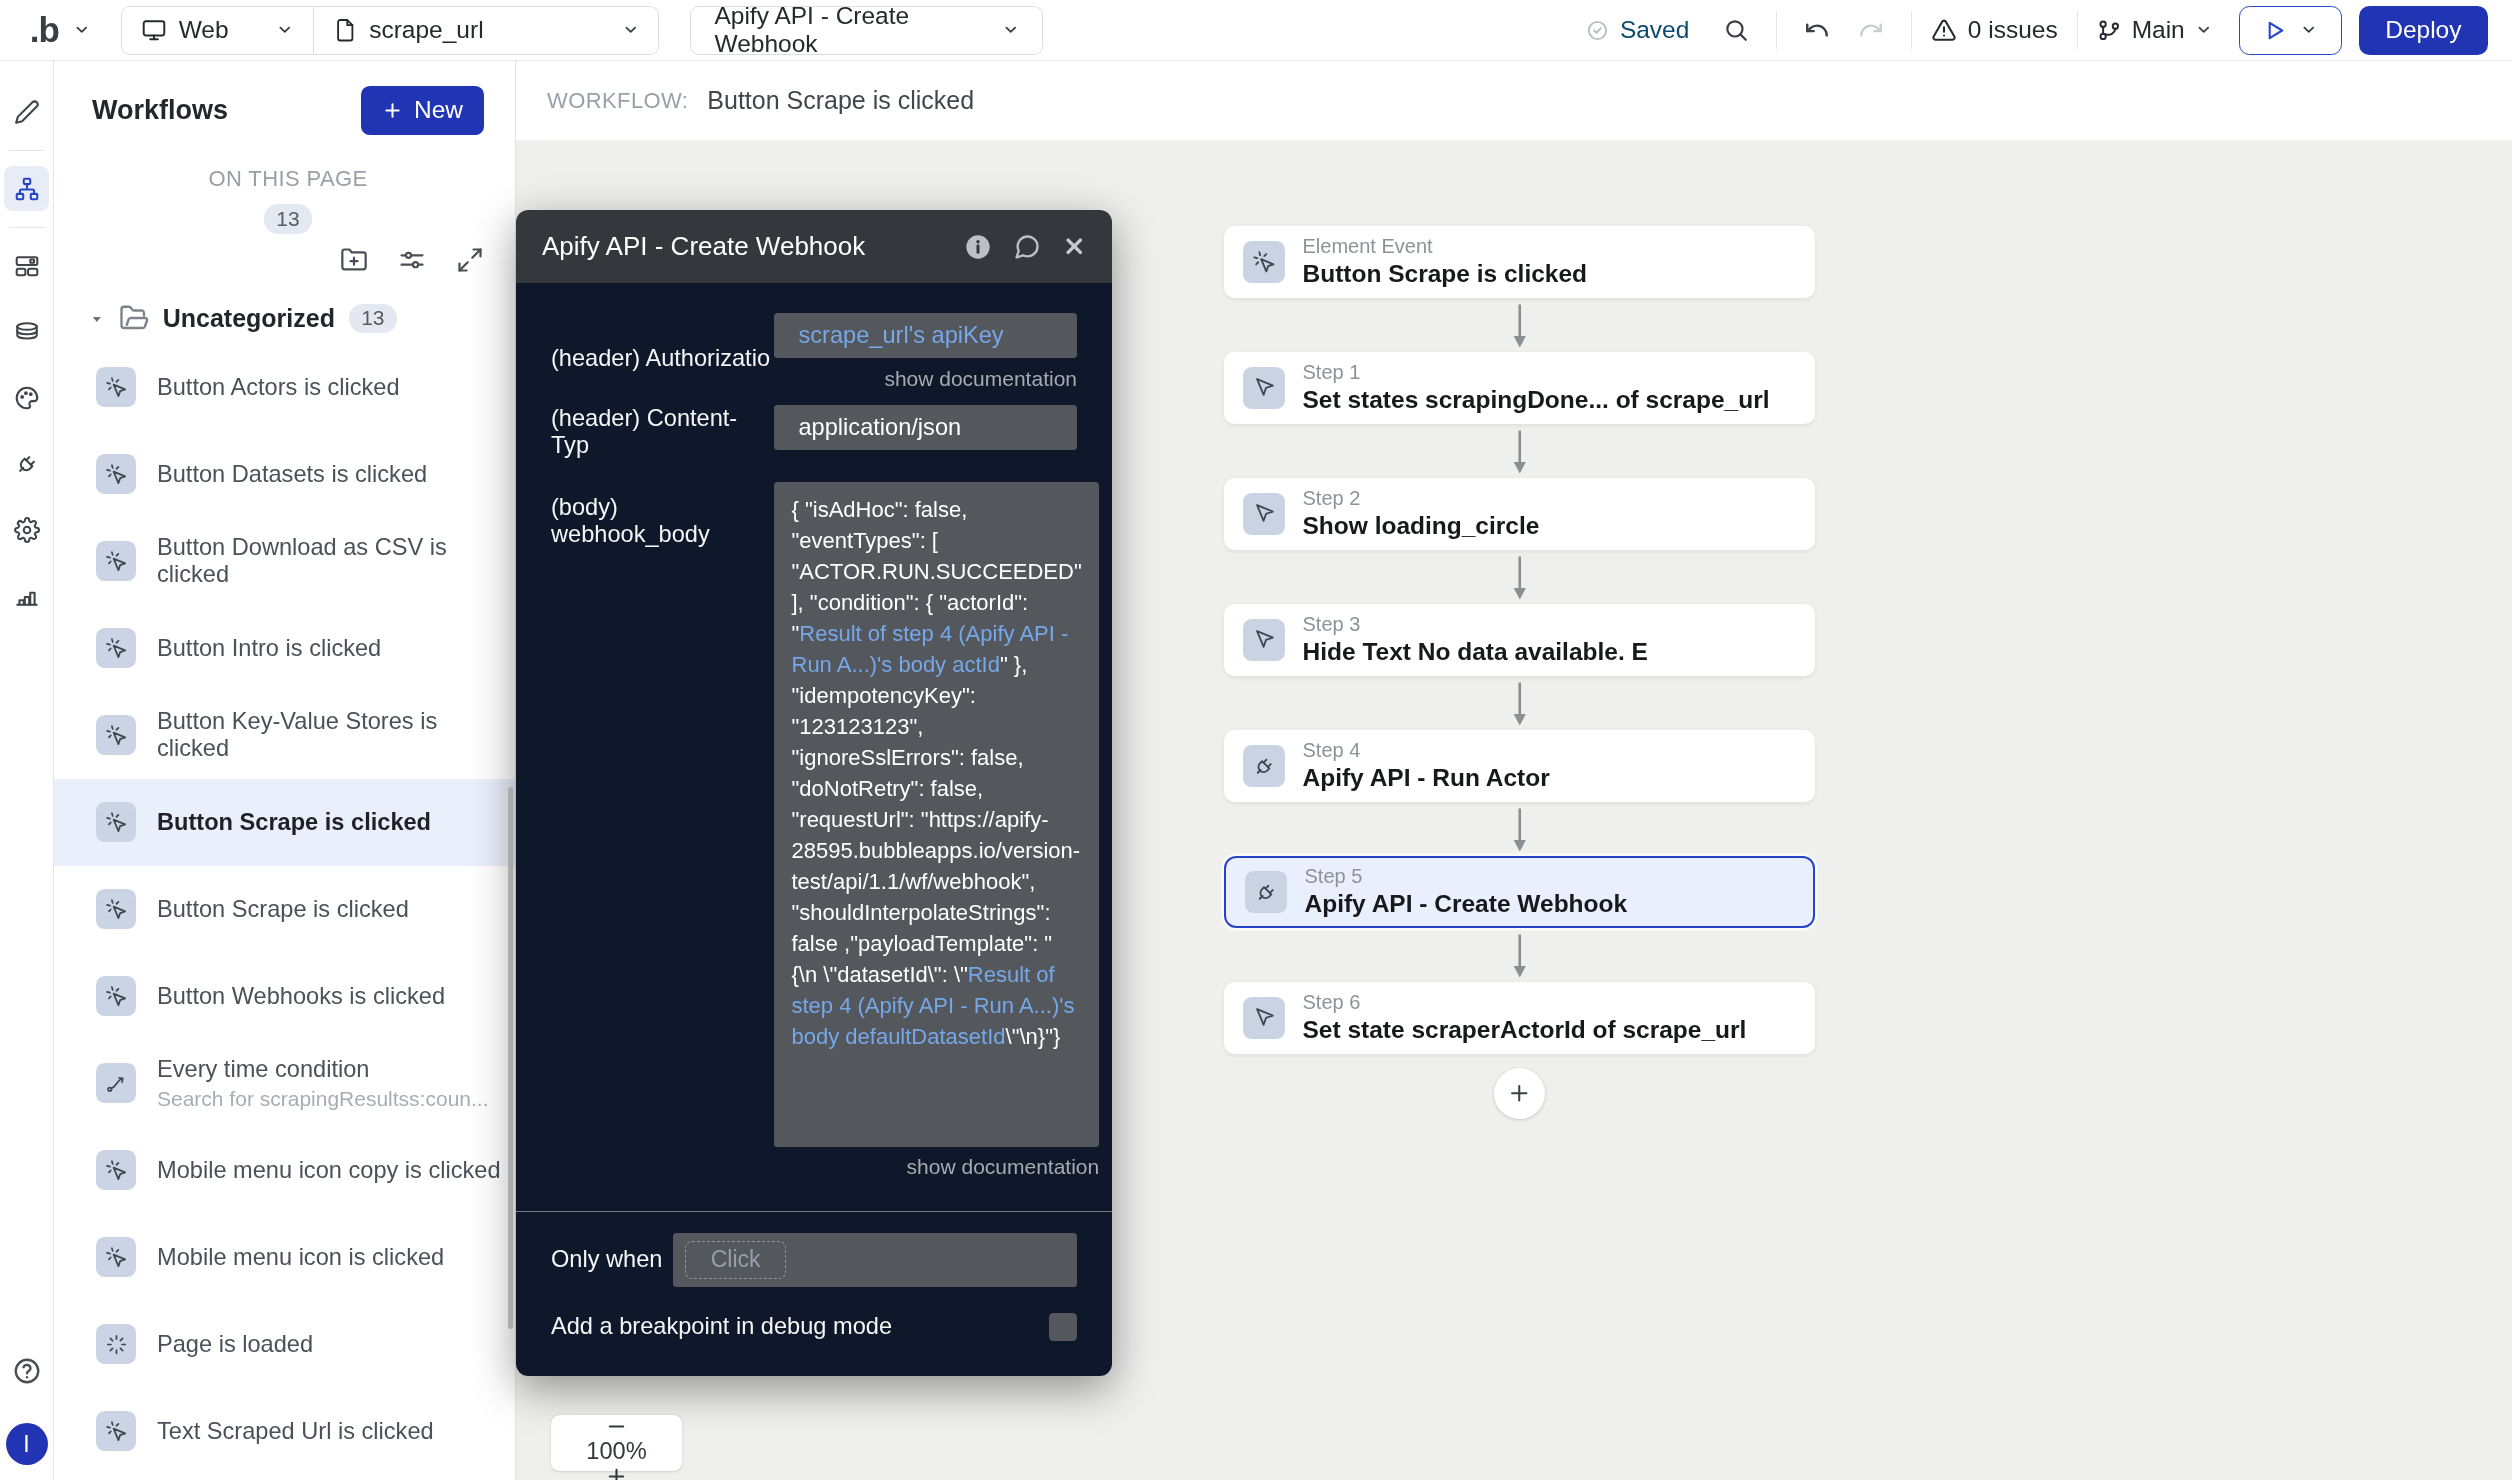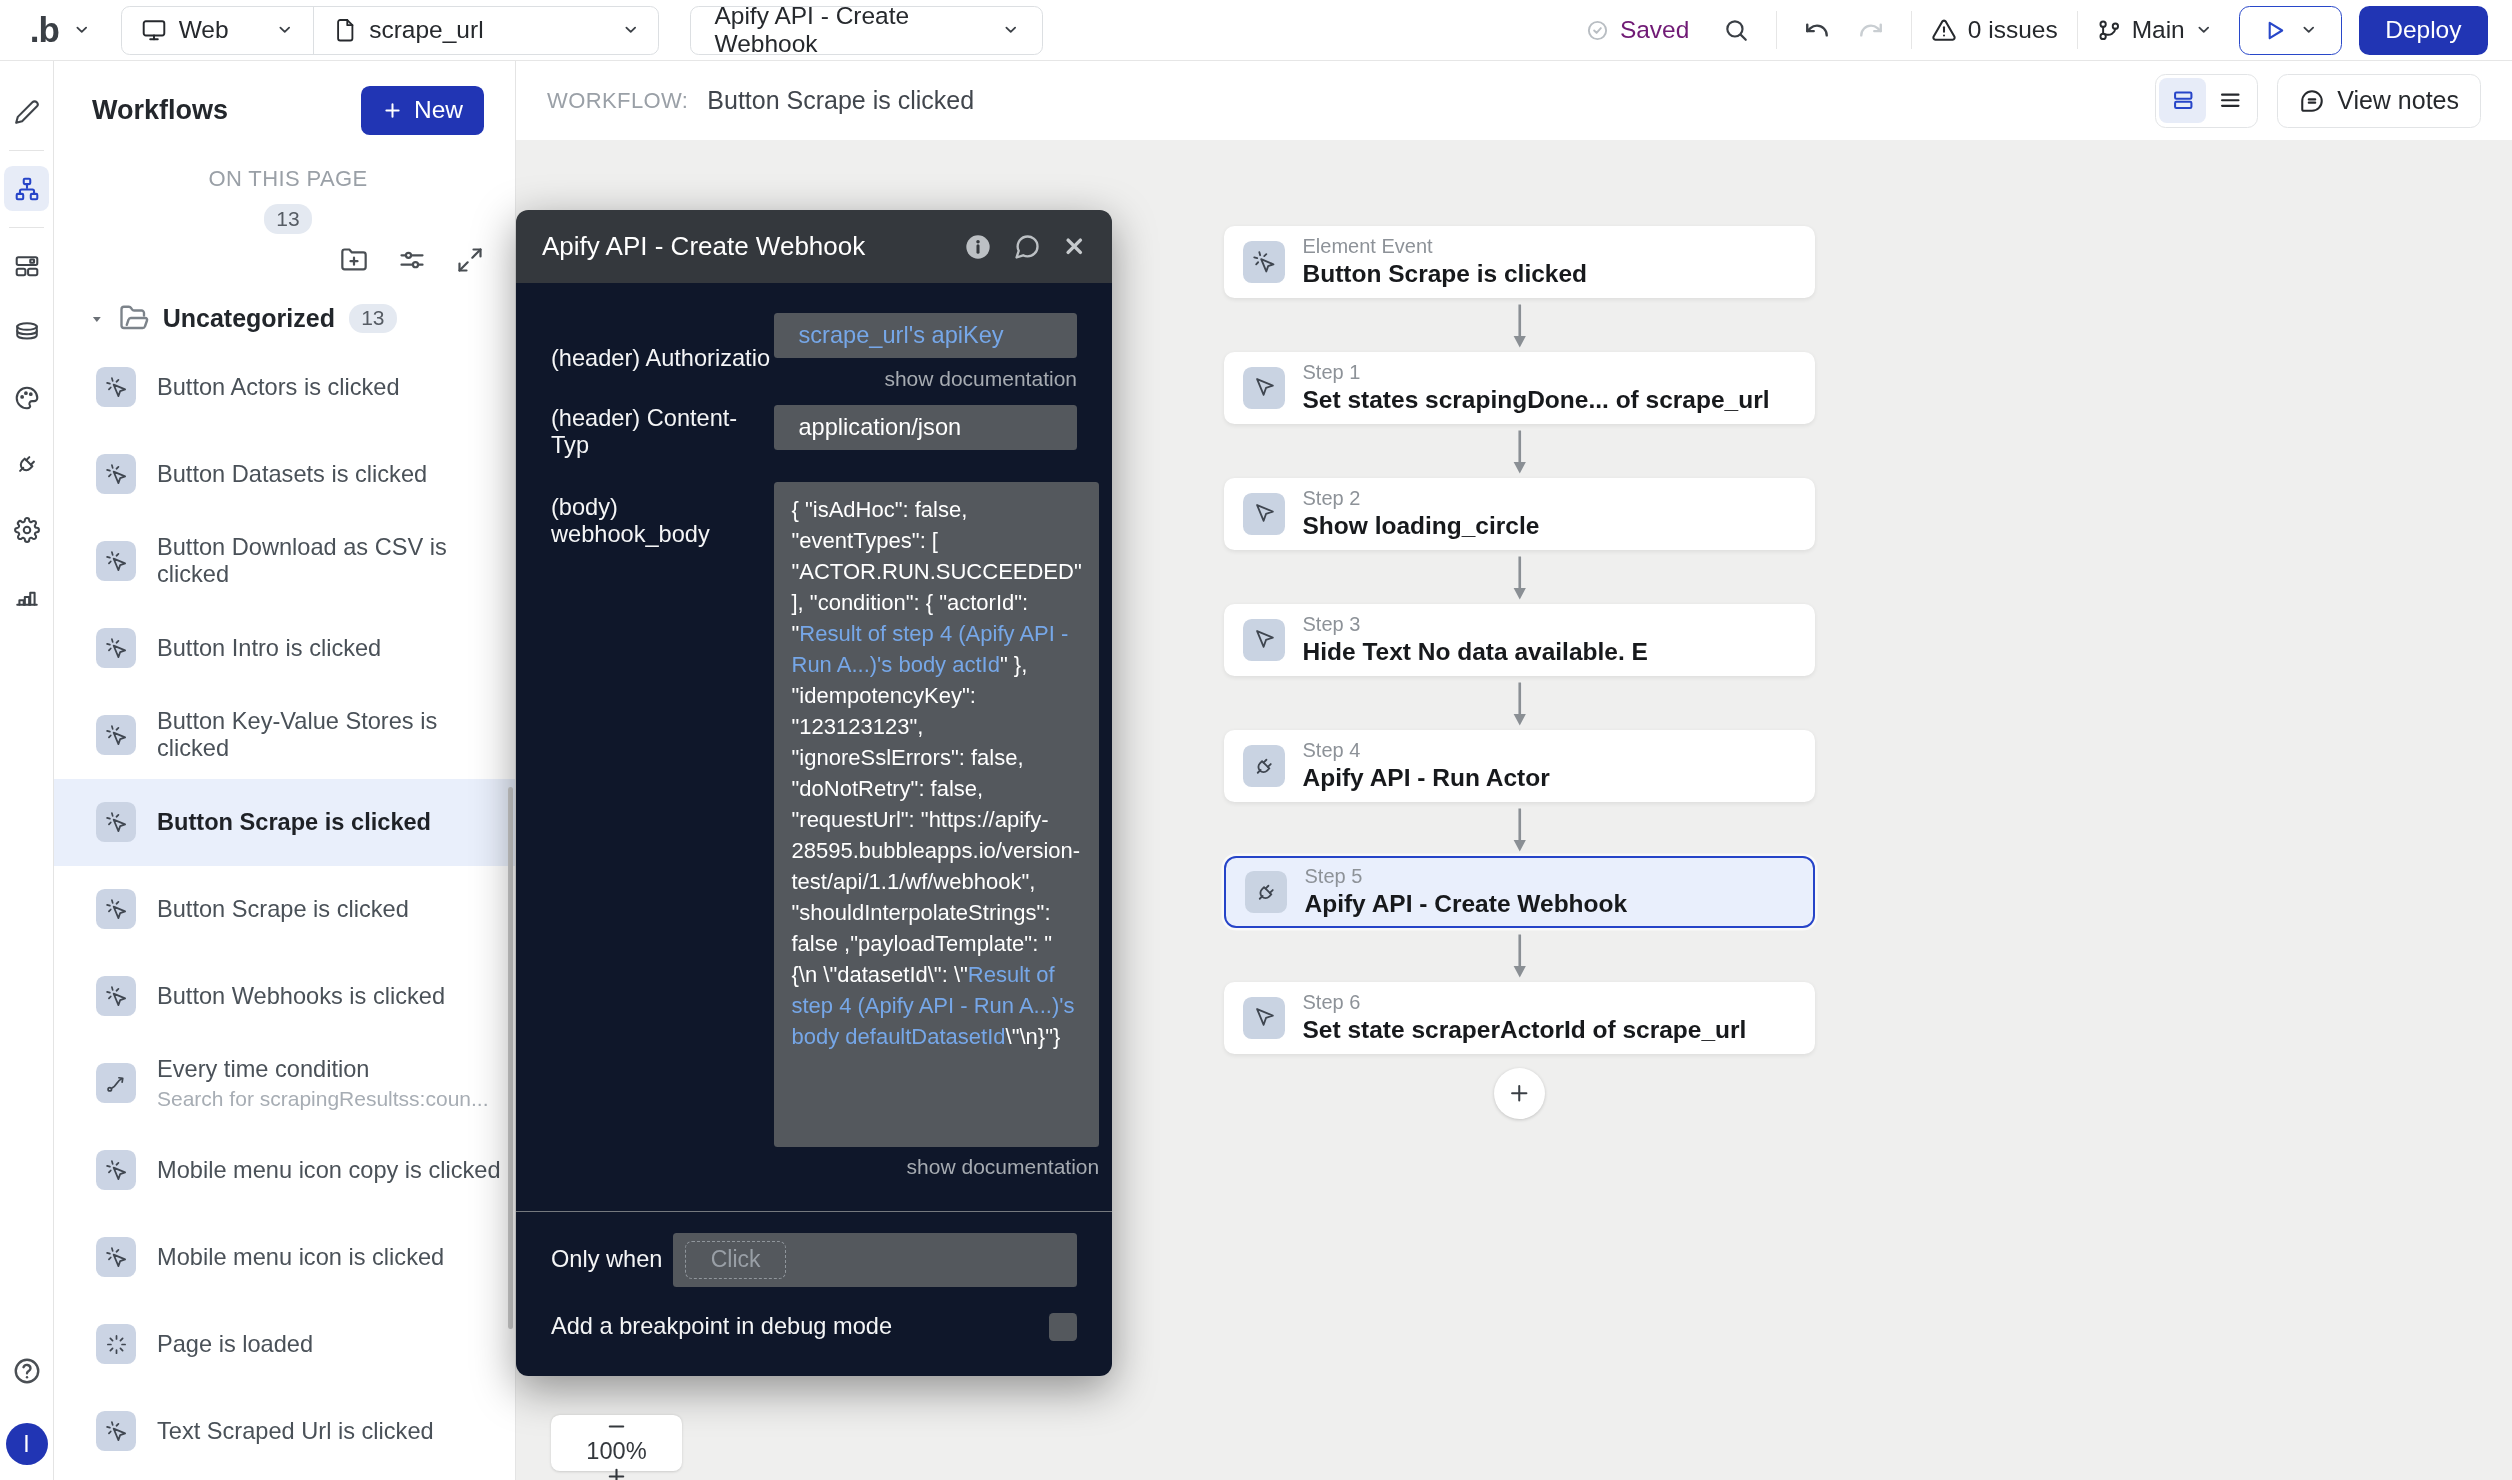--- a/index.html
+++ b/index.html
@@ -15,21 +15,21 @@
   svg.ic { display:block; }
   .dd-group { display:flex; align-items:center; height:49px; border:0.9px solid #dcdfe2; border-radius:8.7px; margin-left:30px; background:#fff; }
   .dd-sec { display:flex; align-items:center; height:100%; padding:0 19px; gap:12.2px; }
   .dd-sec + .dd-sec { border-left:0.9px solid #dcdfe2; }
   .dd-label { font-size:24.5px; color:#26292d; }
   .dd-spacer { width:23px; }
   .dd-spacer-wide { width:114px; }
   .dd-single { display:flex; align-items:center; height:49px; border:0.9px solid #dcdfe2; border-radius:8.7px; margin-left:31px; padding:0 23px; gap:12.2px; background:#fff; width:353px; }
   .dd-single .dd-label { flex:1; }
   .tb-right { margin-left:auto; display:flex; align-items:center; }
-  .saved { display:flex; align-items:center; gap:10.5px; color:#701a75; font-size:24.5px; }
+  .saved { display:flex; align-items:center; gap:10.5px; color:#0c4a6e; font-size:24.5px; }
   .tb-iconbtn { display:flex; align-items:center; justify-content:center; width:42px; height:42px; }
   .tb-sep { width:0.9px; height:38px; background:#e6e6e6; margin:0 19px; }
   .issues { display:flex; align-items:center; gap:10.5px; font-size:24.5px; color:#26292d; }
   .branch { display:flex; align-items:center; gap:10.5px; font-size:24.5px; color:#26292d; }
   .play-btn { width:103px; height:49px; border:1.7px solid #2847c9; border-radius:10.5px; background:#fff; display:flex; align-items:center; justify-content:center; gap:14px; margin-left:26px; }
   .deploy-btn { height:49px; padding:0 26px; margin-left:17.5px; background:#2135b4; color:#fff; font-size:24.5px; border:none; border-radius:10.5px; display:flex; align-items:center; }
 
   
   .main { flex:1; display:flex; min-height:0; }
 
@@ -511,45 +511,20 @@
           <span class="wf-label">Text Scraped Url is clicked</span>
         </div>
       </div>
       <div class="panel-scrollbar"></div>
     </div>
 
     <div class="canvas">
       <div class="canvas-head">
         <span class="wf-head-label">WORKFLOW:</span>
         <span class="wf-head-title">Button Scrape is clicked</span>
-        <div class="head-right">
-          <div class="view-toggle">
-            <div class="vt-btn active">
-              <svg class="ic" width="24.5" height="24.5" viewBox="0 0 24 24" fill="none" stroke="currentColor" stroke-width="2" stroke-linejoin="round">
-                  <rect x="4" y="4.5" width="16" height="6" rx="1.2"></rect>
-                  <rect x="4" y="13.5" width="16" height="6" rx="1.2"></rect>
-                </svg>
-            </div>
-            <div class="vt-btn">
-              <svg class="ic" width="24.5" height="24.5" viewBox="0 0 24 24" fill="none" stroke="currentColor" stroke-width="2.2" stroke-linecap="round">
-                  <line x1="4" y1="6.5" x2="20" y2="6.5"></line>
-                  <line x1="4" y1="12" x2="20" y2="12"></line>
-                  <line x1="4" y1="17.5" x2="20" y2="17.5"></line>
-                </svg>
-            </div>
-          </div>
-          <button class="notes-btn">
-            <svg class="ic" width="26" height="26" viewBox="0 0 24 24" fill="none" stroke="#26292d" stroke-width="1.9" stroke-linecap="round" stroke-linejoin="round">
-                <path d="M12 3a9 9 0 0 1 9 9 9 9 0 0 1-9 9H4.5A1.5 1.5 0 0 1 3 19.5V12a9 9 0 0 1 9-9z"></path>
-                <line x1="9" y1="10.5" x2="15" y2="10.5"></line>
-                <line x1="9" y1="13.5" x2="15" y2="13.5"></line>
-              </svg>
-            <span>View notes</span>
-          </button>
-        </div>
       </div>
 
       <div class="board">
 
         <div class="flow">
           <div class="step-card">
             <span class="step-icon">
                 <svg class="ic" width="24.5" height="24.5" viewBox="0 0 24 24" fill="none" stroke="currentColor" stroke-width="1.8" stroke-linecap="round" stroke-linejoin="round">
                   <path d="m9 9 5 12 1.8-5.2L21 14Z"></path>
                   <path d="M7.2 2.2 8 5.1"></path>

